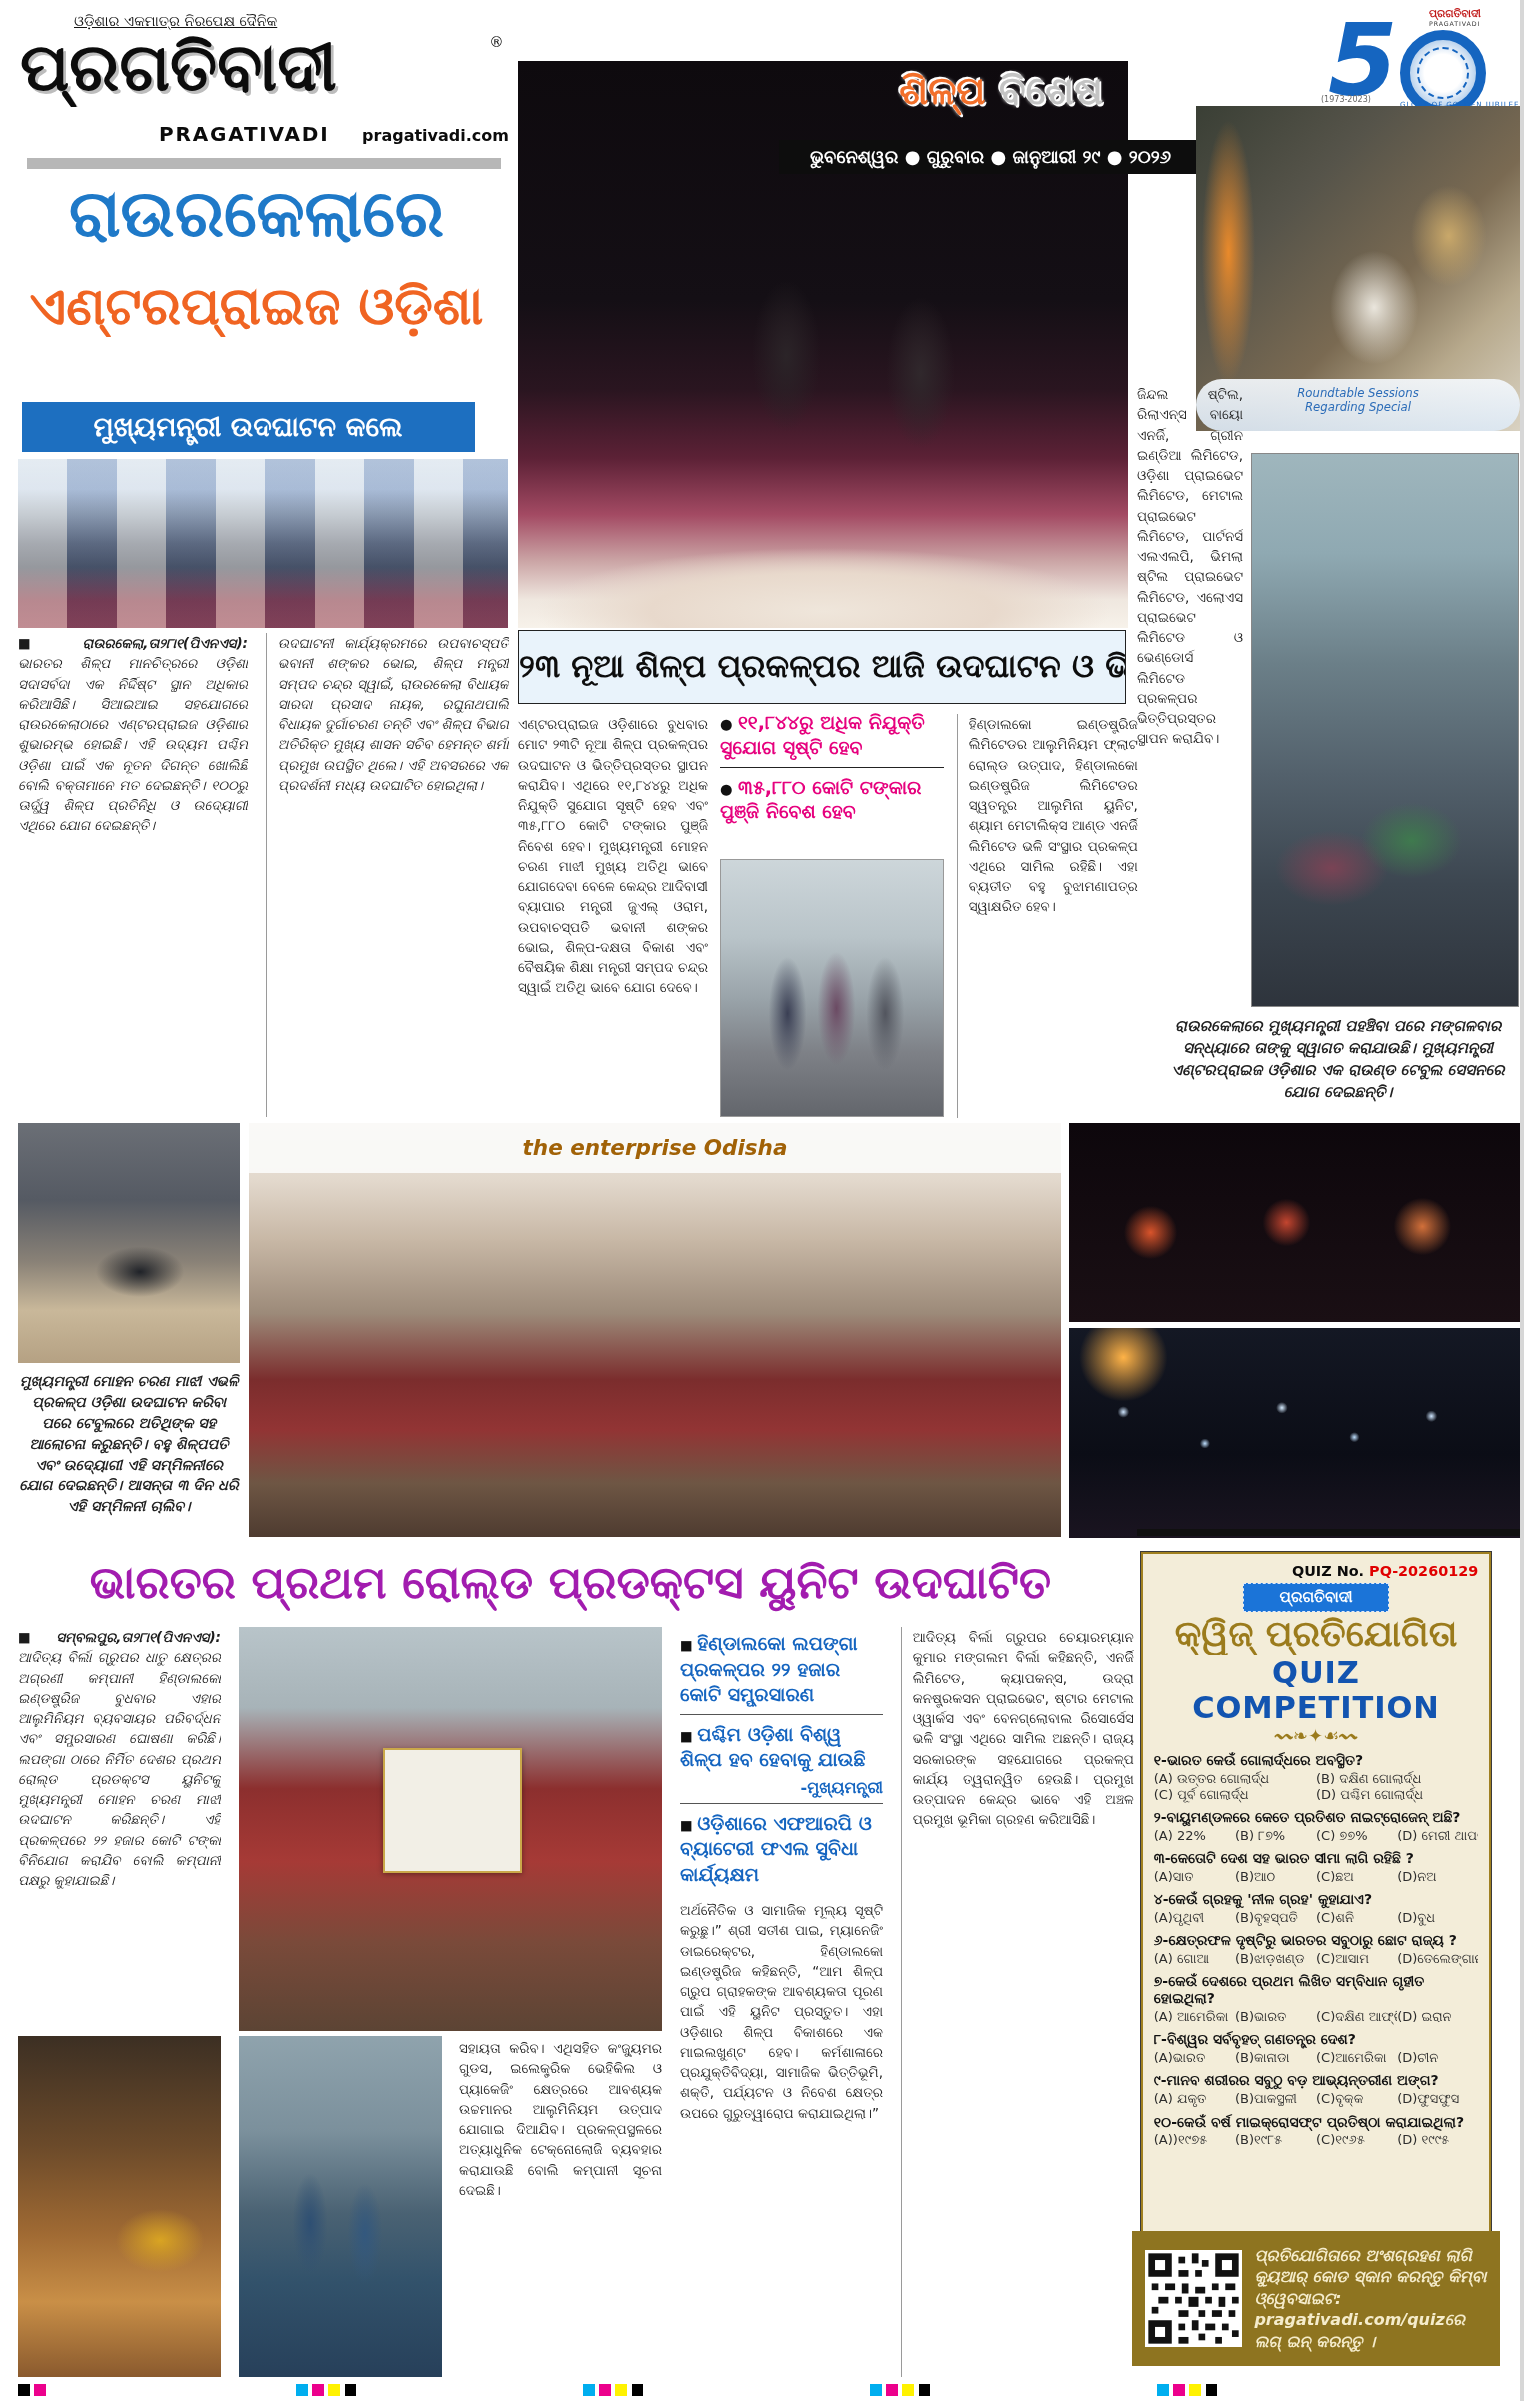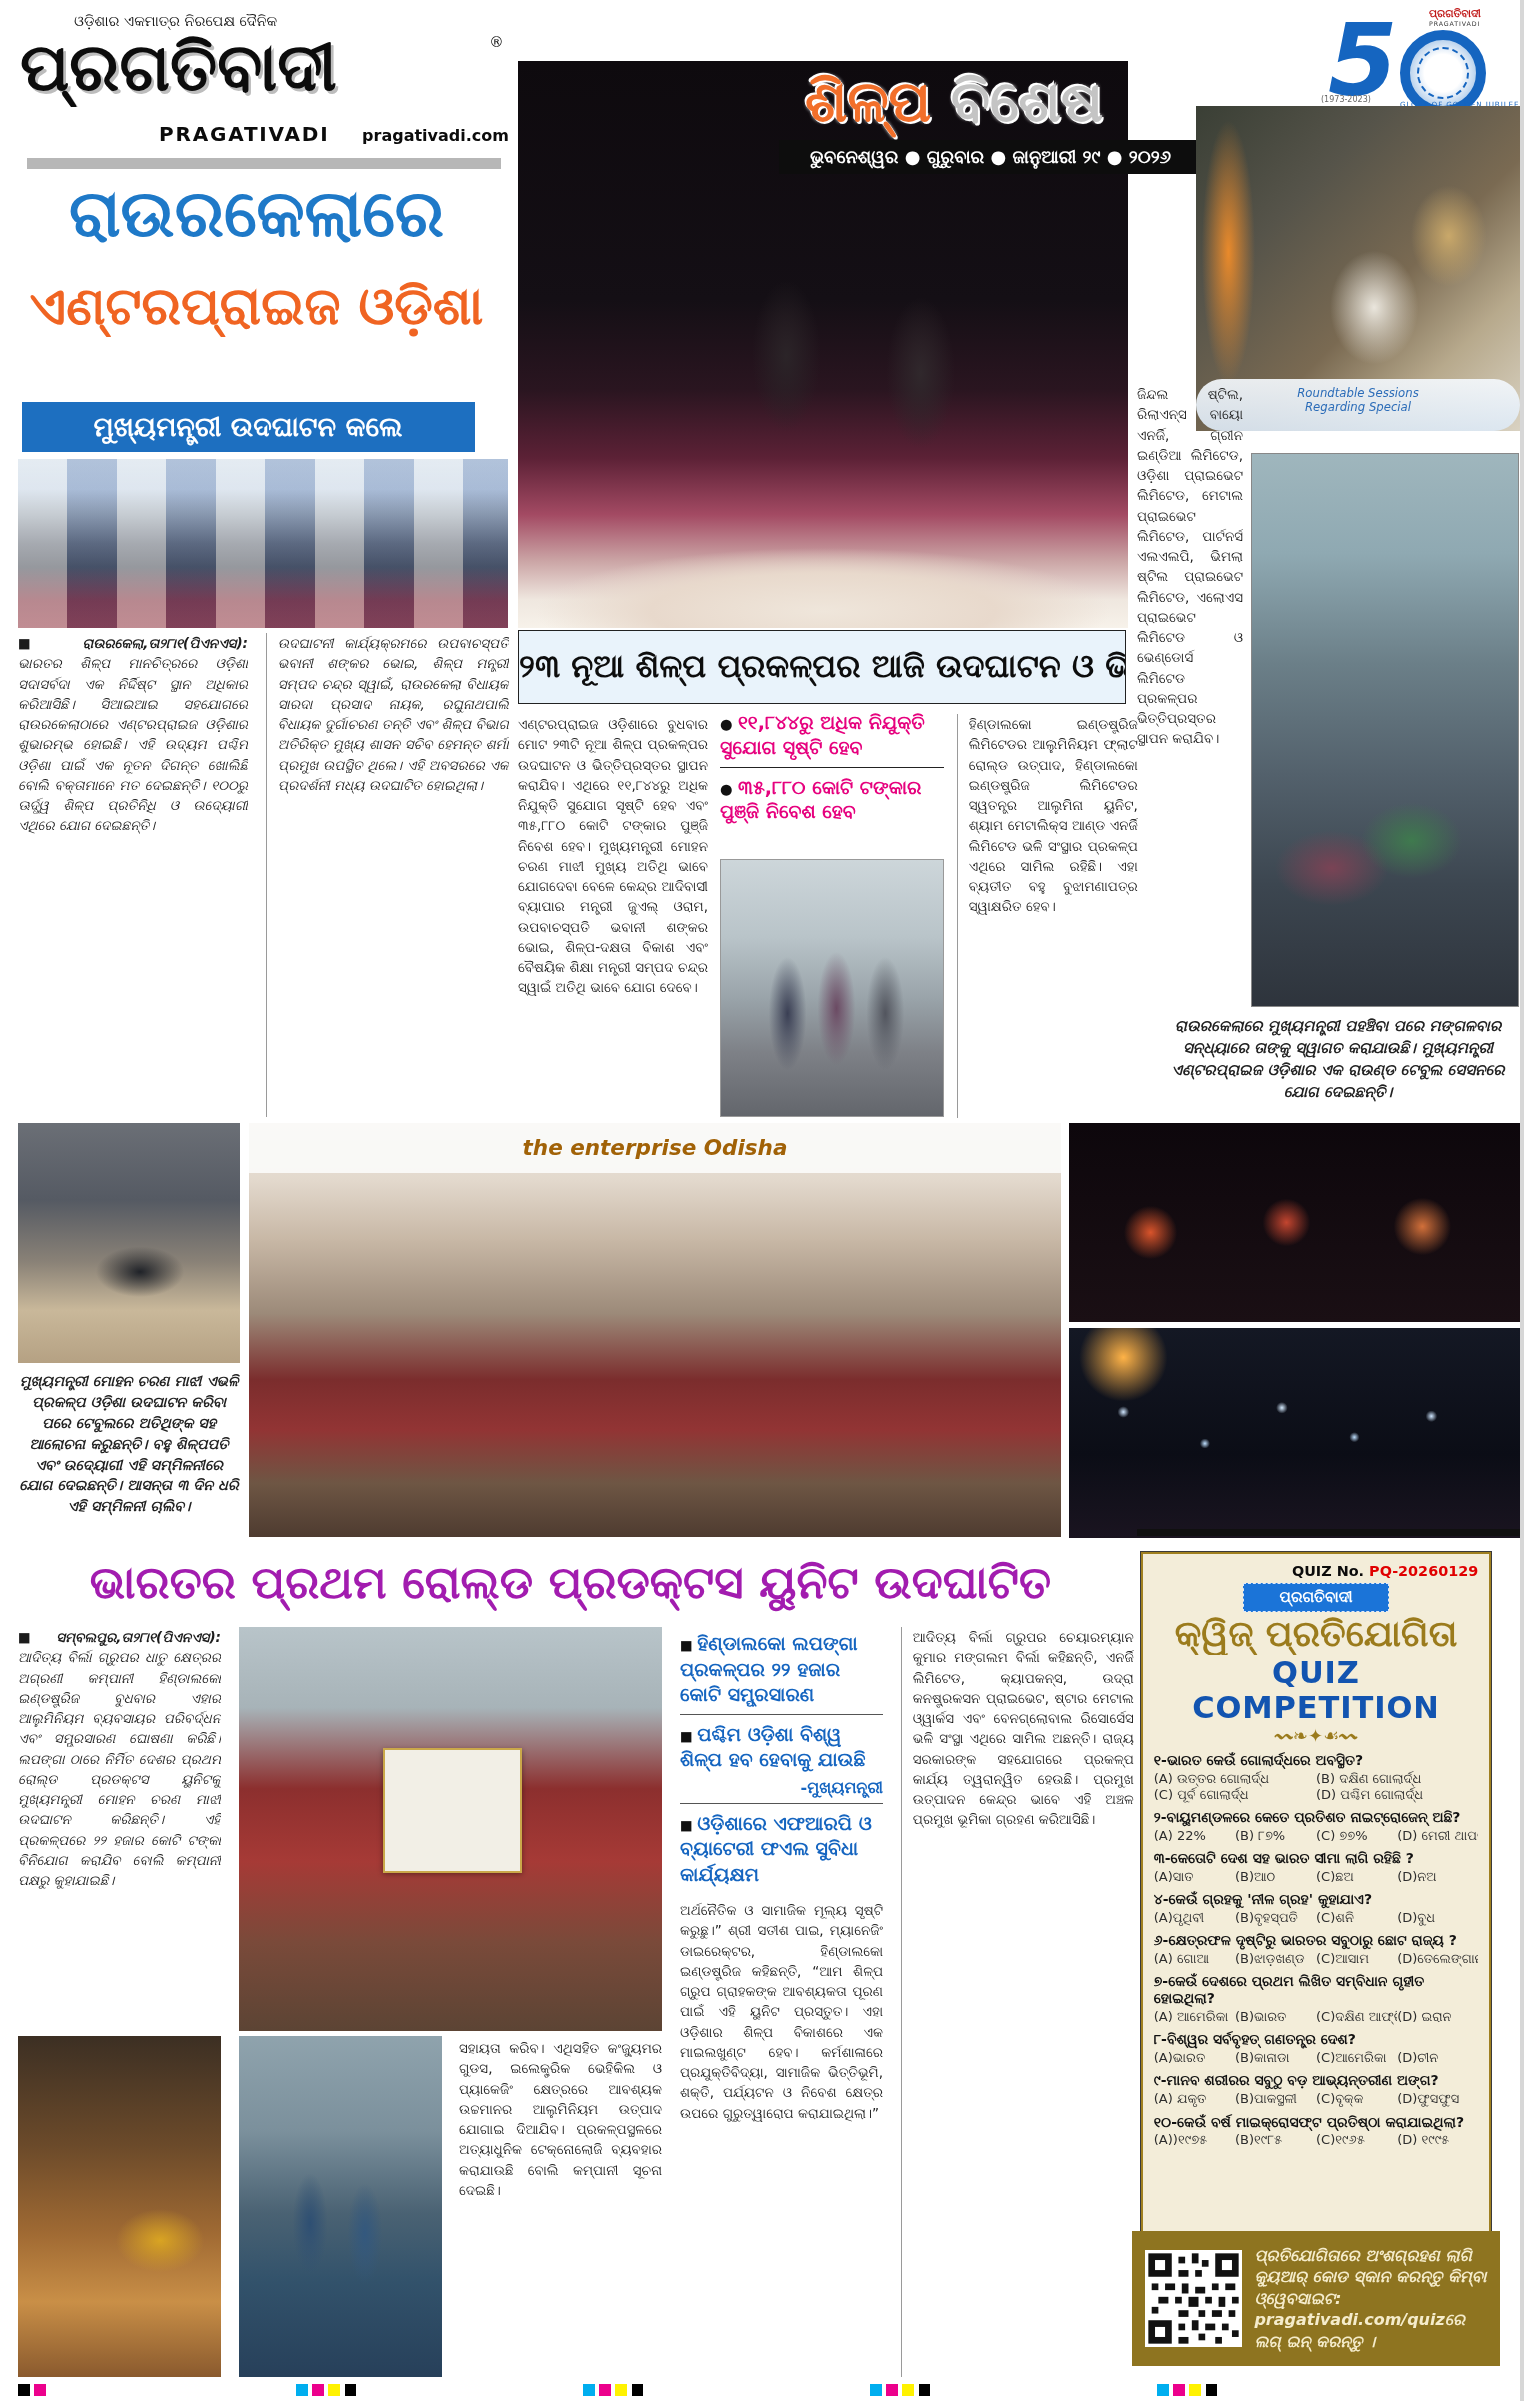--- a/index.html
+++ b/index.html
@@ -8,21 +8,21 @@
   .abs{position:absolute;}
   .ph{position:absolute;background:#c9c9c9;}
   .cap{font-style:italic;font-weight:bold;color:#222;text-align:center;}
   .bodytxt{font-size:13.5px;line-height:1.5;text-align:justify;color:#1c1c1c;}
   .bodytxt p{margin:0 0 5.4px 0;font-style:italic;}
   .dl{font-weight:bold;}
   .vrule{border-left:0.9px solid #9a9a9a;padding-left:10.8px;}
 
   
   #mh-left{left:20px;top:12.6px;width:489px;height:145px;}
-  #mh-tagline{position:absolute;left:54px;top:0;font-size:14.4px;color:#111;}
+  #mh-tagline{position:absolute;left:54px;top:0;font-size:14.4px;color:#111;text-decoration:underline;}
   #mh-logo{position:absolute;left:0;top:16px;width:466px;font-size:66px;font-weight:bold;color:#0c0c0c;
            text-shadow:2.7px 2.7px 0 #bdbdbd;white-space:nowrap;overflow:hidden;}
   #mh-reg{position:absolute;right:5.4px;top:21.5px;font-size:14.4px;color:#0c0c0c;}
   #mh-en{position:absolute;left:139px;top:109px;font-size:20px;font-weight:bold;letter-spacing:1.8px;color:#0c0c0c;}
   #mh-site{position:absolute;right:0;top:113px;font-size:16px;font-weight:bold;color:#0c0c0c;}
   #graybar{left:27px;top:158px;width:474px;height:10.8px;background:#b7b7b7;}
 
   
   #lead-h1{left:0;top:176px;width:513px;text-align:center;font-size:65px;font-weight:bold;
            color:#1e79c8;white-space:nowrap;overflow:hidden;}
@@ -37,21 +37,21 @@
   #lead-col1{left:18px;top:633px;width:230px;height:484px;overflow:hidden;}
   #lead-col2{left:266px;top:633px;width:231px;height:484px;overflow:hidden;}
 
   
   #ph-stage{left:518px;top:61px;width:610px;height:567px;
     background:
       radial-gradient(ellipse 49px 108px at 44% 52%, #2b2428 0%, rgba(43,36,40,0) 70%),
       radial-gradient(ellipse 49px 108px at 66% 55%, #30282c 0%, rgba(48,40,44,0) 70%),
       radial-gradient(ellipse 287px 63px at 50% 97%, #efe6db 0%, #e8d9cc 60%, rgba(232,217,204,0) 100%),
       linear-gradient(180deg,#0e0a0e 0%,#140f15 42%,#2a1520 58%,#5c2136 70%,#a34a63 80%,#caa3a4 88%,#efe7df 95%,#f7f2ea 100%);}
-  #sec-title{position:absolute;right:25px;top:7.2px;font-size:57px;font-weight:bold;white-space:nowrap;}
+  #sec-title{position:absolute;right:25px;top:7.2px;font-size:39px;font-weight:bold;white-space:nowrap;}
   #sec-w1{color:#f26f2a;text-shadow:0 0 3.6px #fff,1.8px 1.8px 0 #fff,-1.8px -1.8px 0 #fff;}
   #sec-w2{color:#c4c4c4;text-shadow:0 0 3.6px #fff,1.8px 1.8px 0 #fff,-1.8px -1.8px 0 #fff;}
   #strip-date{left:779px;top:140px;width:423px;height:34px;background:#0d0d0d;color:#fff;
       font-size:18px;font-weight:bold;text-align:center;line-height:34px;white-space:nowrap;overflow:hidden;}
   #strip-page{left:1213px;top:140px;width:100px;height:34px;background:#0d0d0d;color:#fff;
       font-size:18px;font-weight:bold;text-align:center;line-height:34px;white-space:nowrap;overflow:hidden;}
 
   
   #logo50{left:1294px;top:7.2px;width:226px;height:135px;}
   #l50-digit{position:absolute;left:34px;top:3.6px;font-size:100px;font-weight:bold;font-style:italic;

